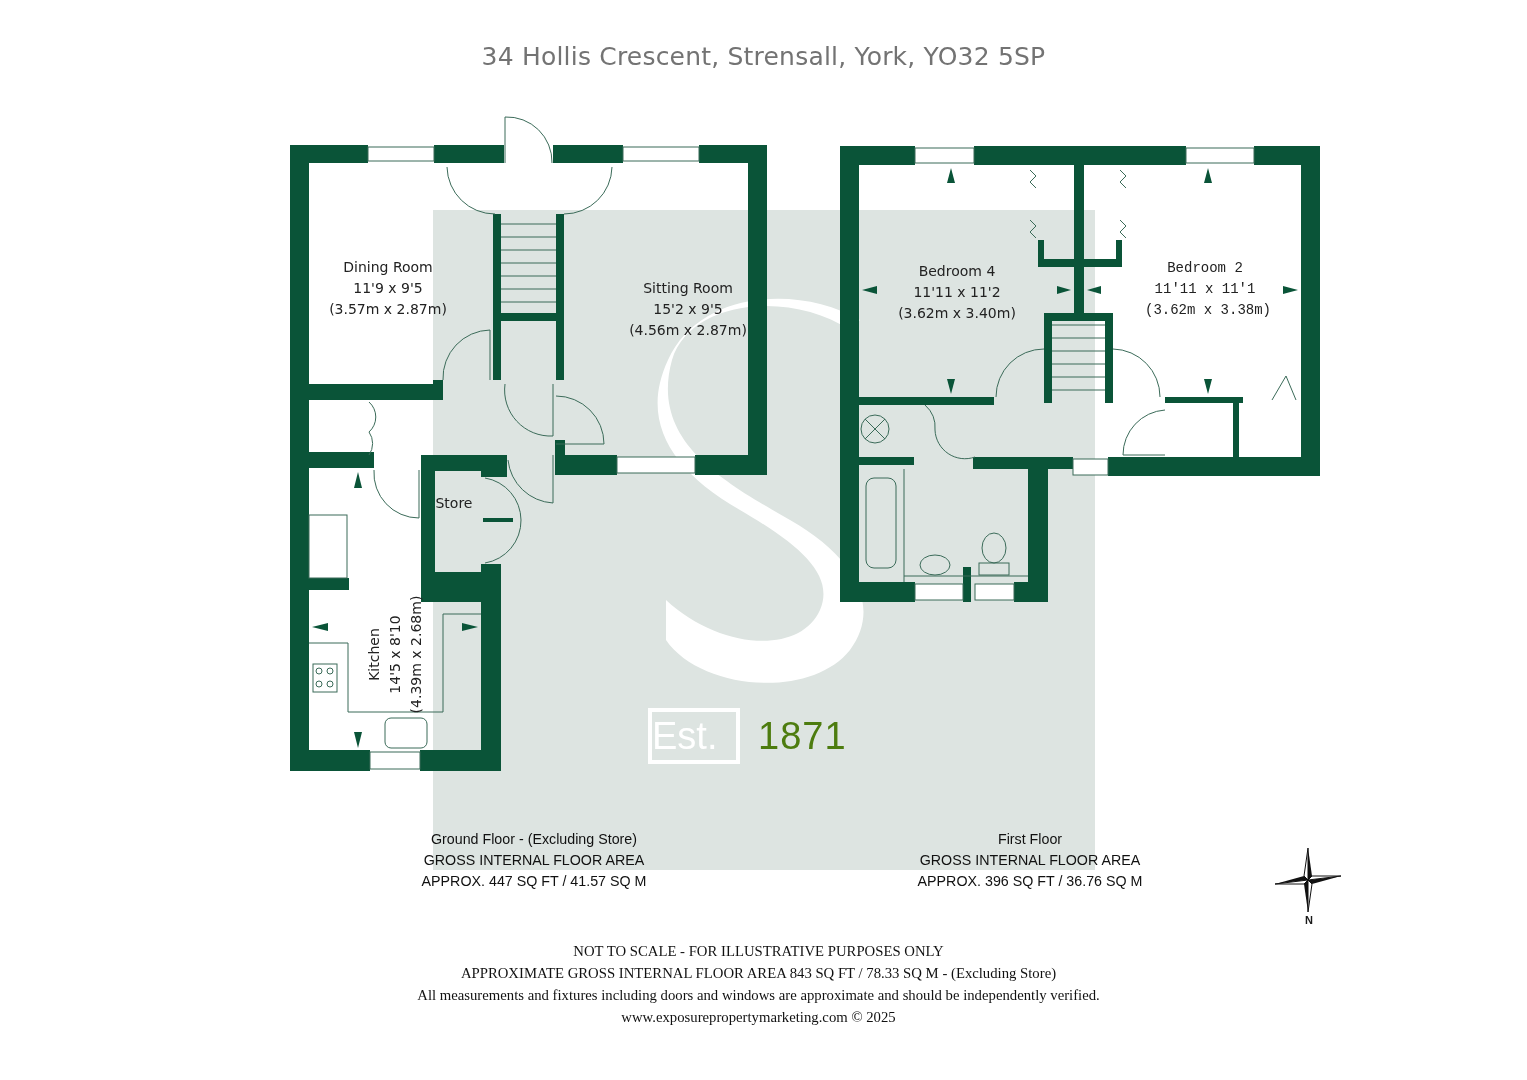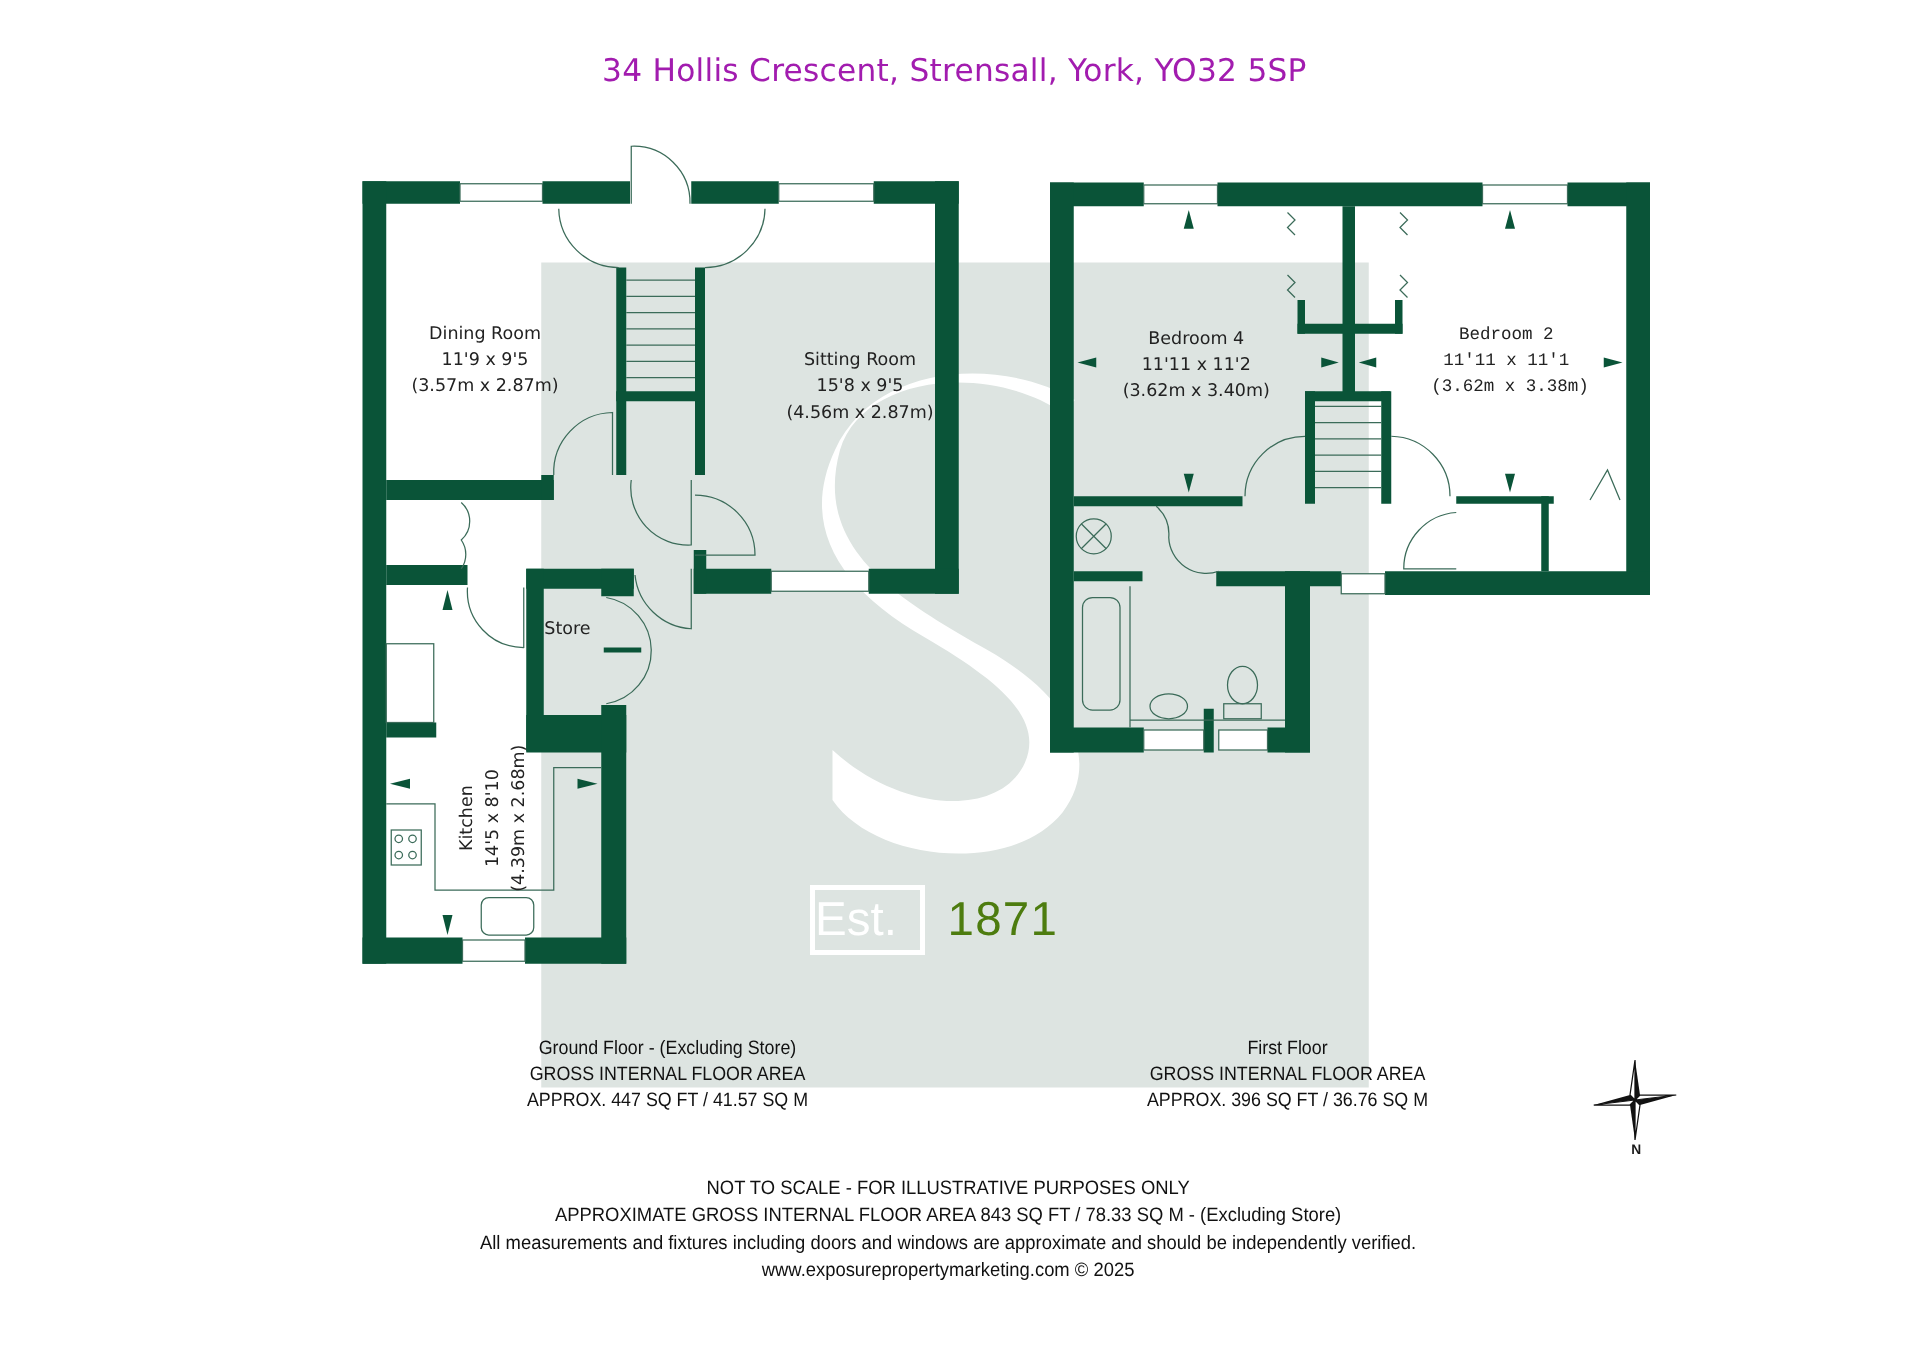--- a/index.html
+++ b/index.html
@@ -1,23 +1,23 @@
 <!DOCTYPE html>
 <html><head>
 <meta charset="utf-8">
 <style>
   html, body { margin:0; padding:0; background:#ffffff; }
   body { width:1527px; height:1080px; position:relative; overflow:hidden;
          font-family:"DejaVu Sans", sans-serif; color:#1a1a1a; }
   .abs { position:absolute; }
-  #title { left:0; width:1527px; top:42px; text-align:center; font-size:25px; color:#a21caf; letter-spacing:0.2px; }
+  #title { left:0; width:1527px; top:42px; text-align:center; font-size:25px; color:#737373; letter-spacing:0.2px; }
   svg#plan { position:absolute; left:0; top:0; }
   .room-label { position:absolute; text-align:center; font-size:14px; line-height:21px; color:#222; white-space:nowrap; }
   .area-block { position:absolute; text-align:center; font-family:"Liberation Sans", sans-serif; font-size:15.5px; line-height:21px; color:#111; white-space:nowrap; transform:scaleX(0.92); }
-  .footer { position:absolute; left:0; width:1517px; text-align:center; font-family:Liberation Sans, sans-serif; font-size:15.5px; line-height:22px; color:#111; }
+  .footer { position:absolute; left:0; width:1517px; text-align:center; font-family:Liberation Serif, serif; font-size:15.5px; line-height:22px; color:#111; }
   .footer div { transform:scaleX(0.95); }
   #kitchen-label { transform:rotate(-90deg); transform-origin:center center; }
   #est-box { position:absolute; left:648px; top:708px; width:92px; height:56px; border:4px solid #fff; box-sizing:border-box;
              color:#fff; font-family:"Liberation Sans", sans-serif; font-size:38px; line-height:48px; text-align:left; }
   #est-year { position:absolute; left:758px; top:706px; color:#4d7c0f; font-family:"Liberation Sans", sans-serif; font-size:38px; line-height:60px; letter-spacing:1px; }
   #compass-n { position:absolute; left:1305px; top:914px; font-size:11px; font-weight:bold; font-family:"Liberation Sans", sans-serif; }
 </style>
 </head>
 <body>
 
@@ -198,21 +198,21 @@
 <div id="est-box">Est.</div>
 <div id="est-year">1871</div>
 
 <div class="room-label" style="left:328px; top:257px; width:120px;">
   <div>Dining Room</div>
   <div>11'9 x 9'5</div>
   <div>(3.57m x 2.87m)</div>
 </div>
 <div class="room-label" style="left:584px; top:278px; width:120px;margin-left:44px;">
   <div>Sitting Room</div>
-  <div>15'8 x 9'5</div>
+  <div>15'2 x 9'5</div>
   <div>(4.56m x 2.87m)</div>
 </div>
 <div class="room-label" style="left:434px; top:493px; width:40px;">
   <div>Store</div>
 </div>
 <div id="kitchen-label" class="room-label" style="left:335px; top:623px; width:120px;">
   <div>Kitchen</div>
   <div>14'5 x 8'10</div>
   <div>(4.39m x 2.68m)</div>
 </div>

